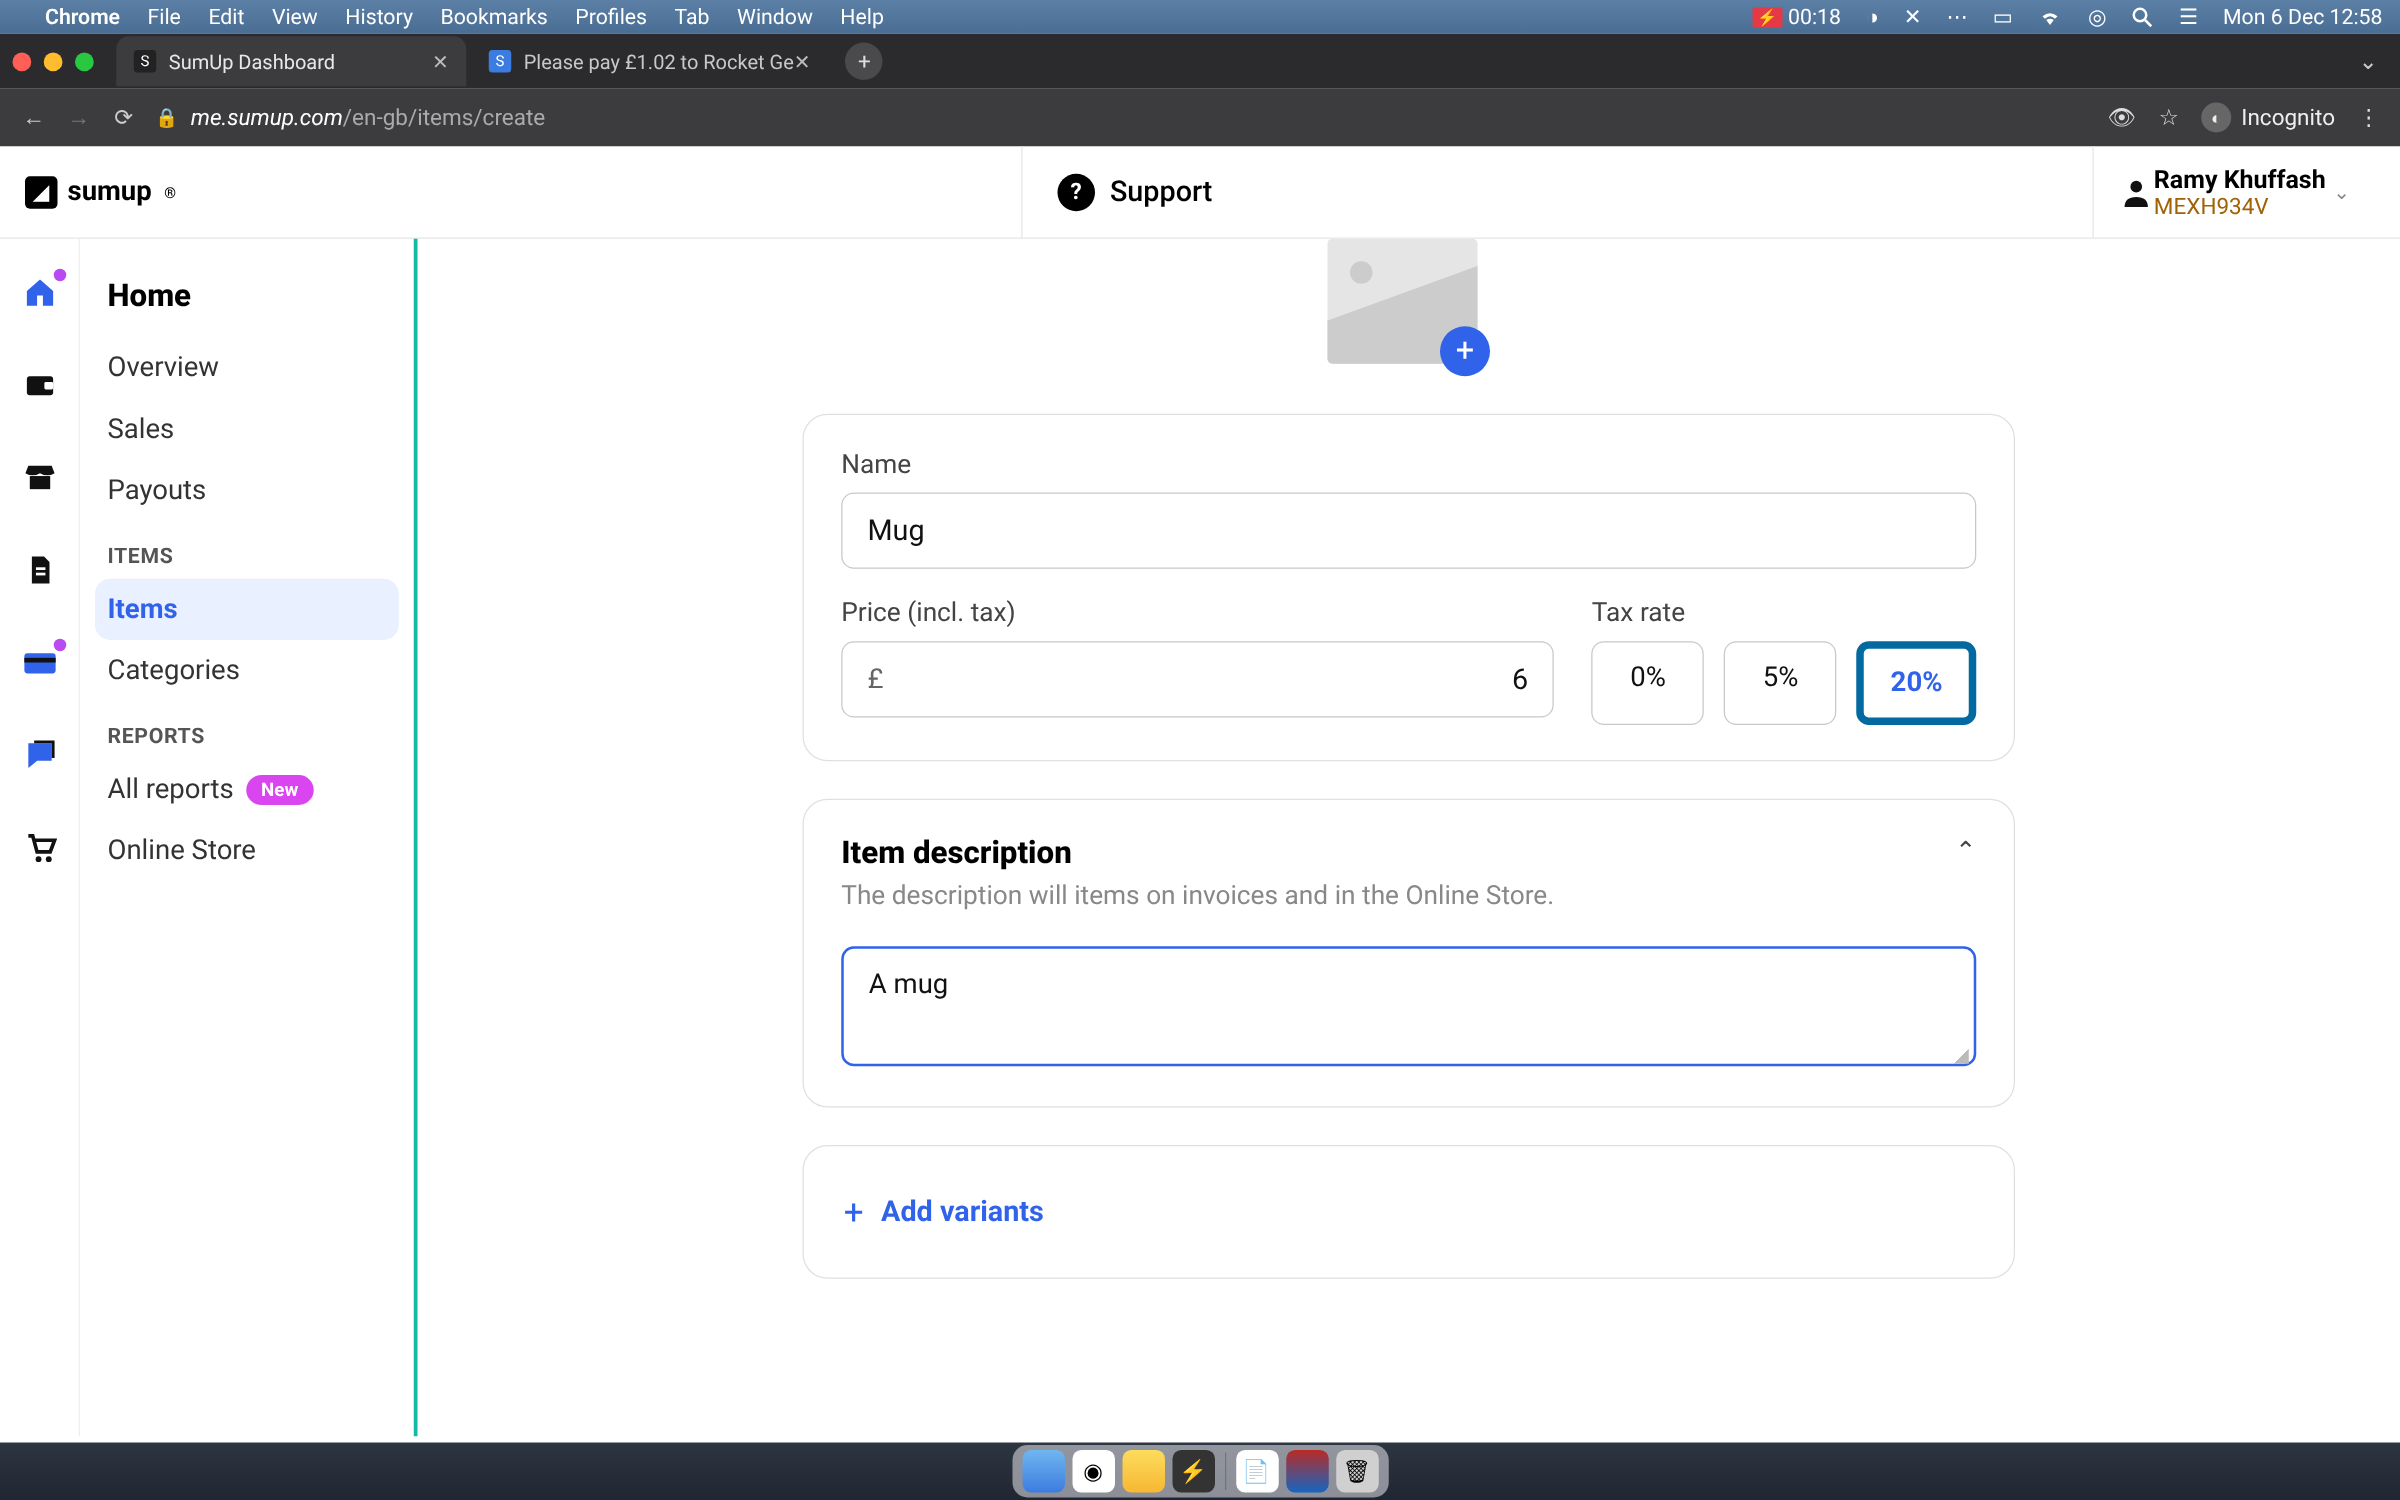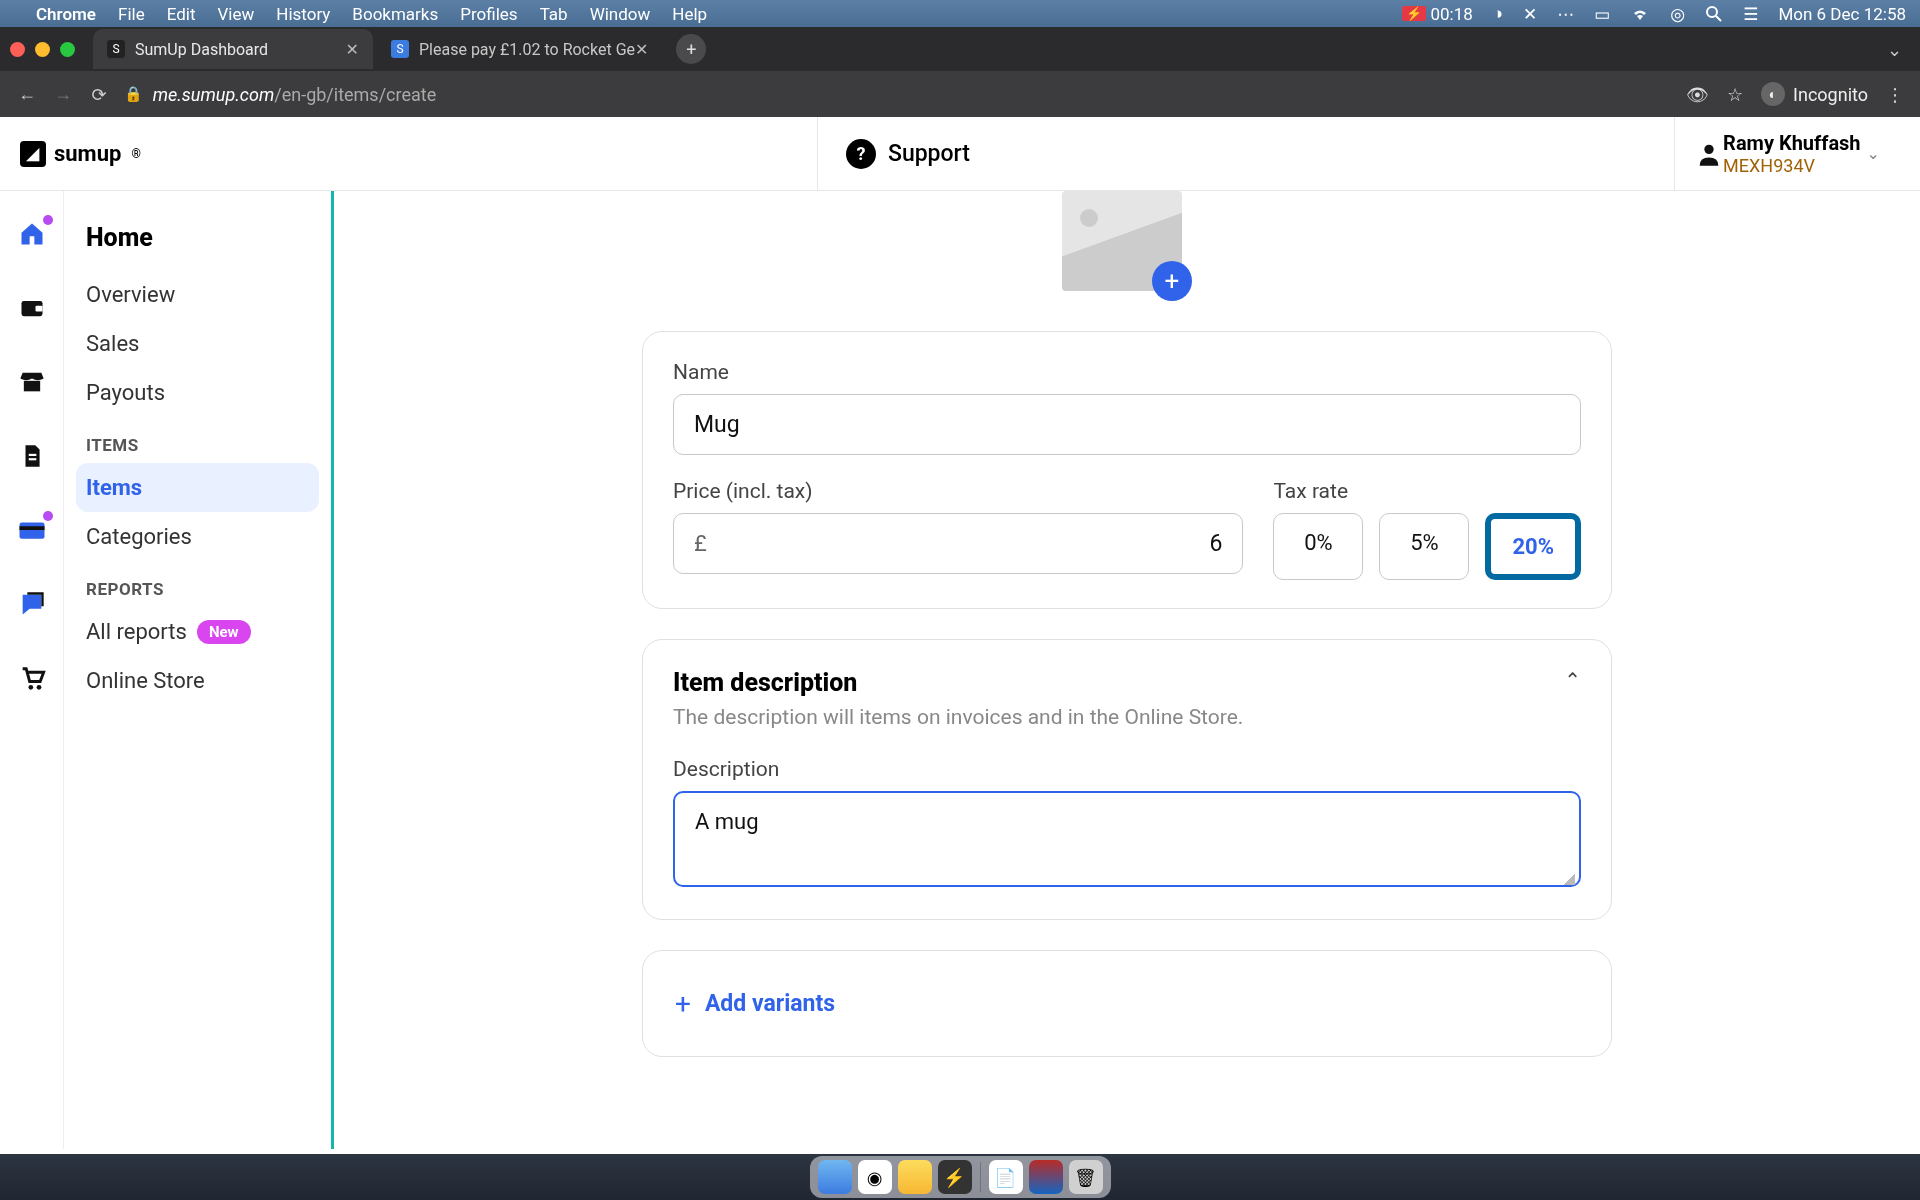--- a/index.html
+++ b/index.html
@@ -332,21 +332,20 @@
       </div>
 
       <div class="card">
         <div class="card-hdr">
           <div>
             <div class="section-title">Item description</div>
             <div class="section-sub">The description will items on invoices and in the Online Store.</div>
           </div>
           <span class="collapse">⌃</span>
         </div>
-        <div class="flabel">Description</div>
         <div class="desc-wrap">
           <textarea class="desc-box" style="">A mug </textarea>
         </div>
       </div>
 
       <div class="card">
         <div class="add-variants">
           <span class="plus">+</span>
           <span>Add variants</span>
         </div>

